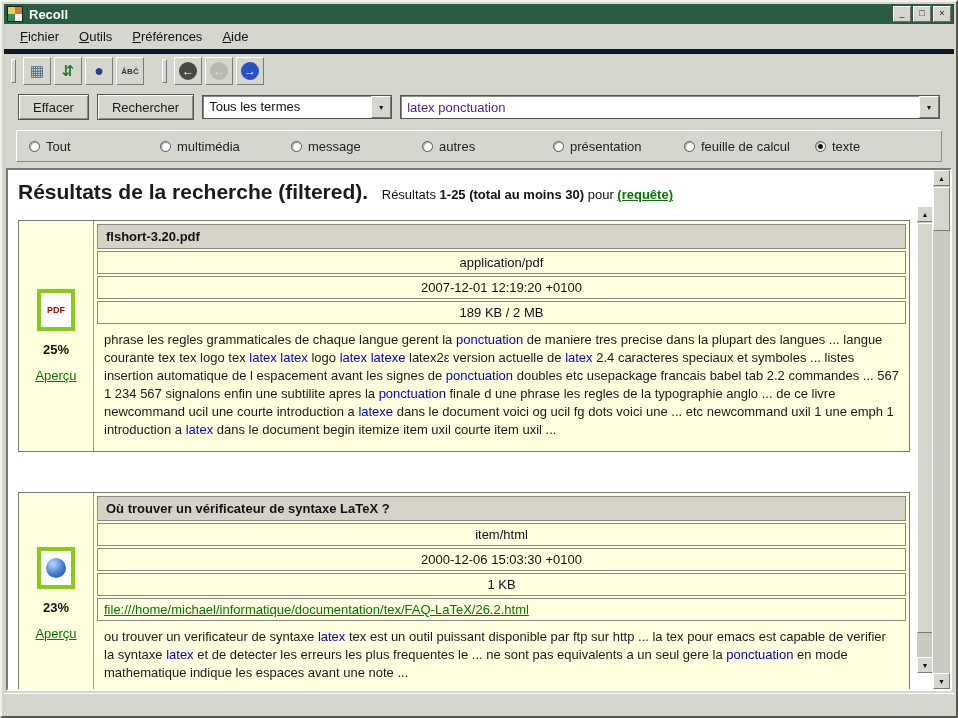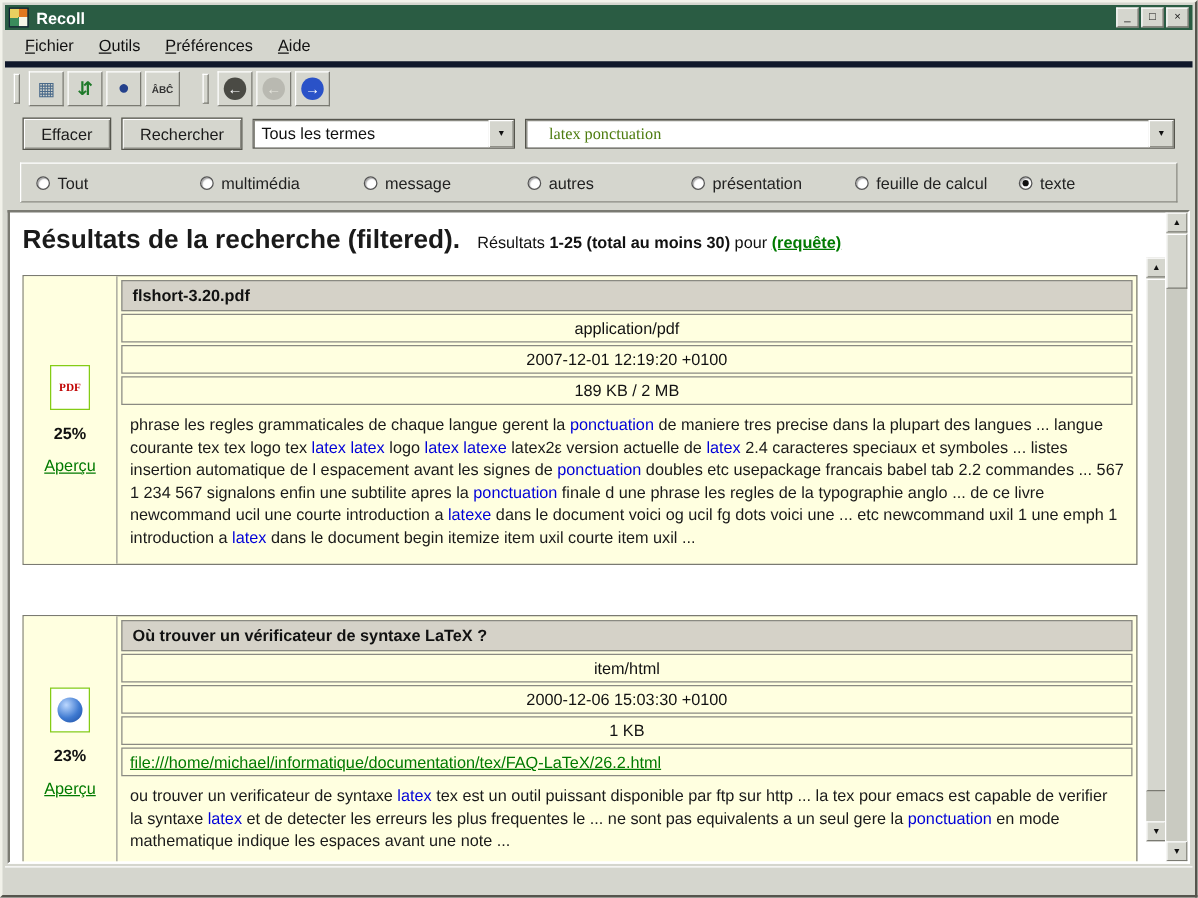--- a/index.html
+++ b/index.html
@@ -63,26 +63,26 @@
     height:24px;padding:0 14px;background:#d5d6ce;color:#1a1a1a;font-size:13px;
     border:1px solid #55554d;
     box-shadow:inset 1px 1px 0 #fff,inset -1px -1px 0 #8a8a82;
     display:flex;align-items:center;justify-content:center;
   }
   .combo{
     height:24px;background:#fff;display:flex;align-items:stretch;
     border:1px solid #55554d;box-shadow:inset 1px 1px 0 #8a8a82;
     box-sizing:border-box;
   }
-  .combo-mode{width:210px;}
+  .combo-mode{width:190px;}
   .combo-query{flex:1;}
   .combo-text{flex:1;padding:0 6px;line-height:22px;white-space:nowrap;overflow:hidden;}
   .combo-input{
     flex:1;border:none;outline:none;background:transparent;
-    font-family:Liberation Serif, serif;font-size:13px;padding:0 18px;color:#4d7c0f;
+    font-family:Liberation Sans, sans-serif;font-size:13px;padding:0 6px;color:#4c1d95;
   }
   .combo-arrow{
     width:18px;flex:0 0 18px;background:#d5d6ce;
     border:1px solid;border-color:#fff #7a7a72 #7a7a72 #fff;
     display:flex;align-items:center;justify-content:center;font-size:7px;color:#111;
   }
   
   .filter-row{
     flex:0 0 32px;margin:6px 12px 6px 12px;padding:7px 12px;
     border:1px solid;border-color:#fff #8a8a82 #8a8a82 #fff;
@@ -111,22 +111,22 @@
   .query-link{color:#007a00;font-weight:bold;text-decoration:underline;cursor:pointer;}
   .result-box{
     display:flex;border:1px solid #7a7a72;background:#ffffe0;margin:16px 2px 0 2px;
   }
   .result-box.second{margin-top:40px;}
   .result-left{
     width:74px;flex:0 0 74px;border-right:1px solid #9a9a92;background:#ffffe0;
     display:flex;flex-direction:column;align-items:center;justify-content:center;gap:11px;
   }
   .doc-icon{
-    width:30px;height:34px;background:#fff;border:1px solid #84cc16;
-    display:flex;align-items:center;justify-content:center;font-family:Liberation Serif, serif;
+    width:30px;height:34px;background:#fff;border:4px solid #84cc16;
+    display:flex;align-items:center;justify-content:center;
   }
   .pdf-glyph{color:#c00000;font-weight:bold;font-size:9px;}
   .globe{
     width:20px;height:20px;border-radius:50%;
     background:radial-gradient(circle at 35% 30%, #bcd8ff 0%, #3f7ad1 55%, #1b4a9e 100%);
   }
   .relevance{font-weight:bold;}
   .preview-link{color:#007a00;text-decoration:underline;cursor:pointer;}
   .result-main{flex:1;display:flex;flex-direction:column;padding:2px;min-width:0;}
   .title-row{

